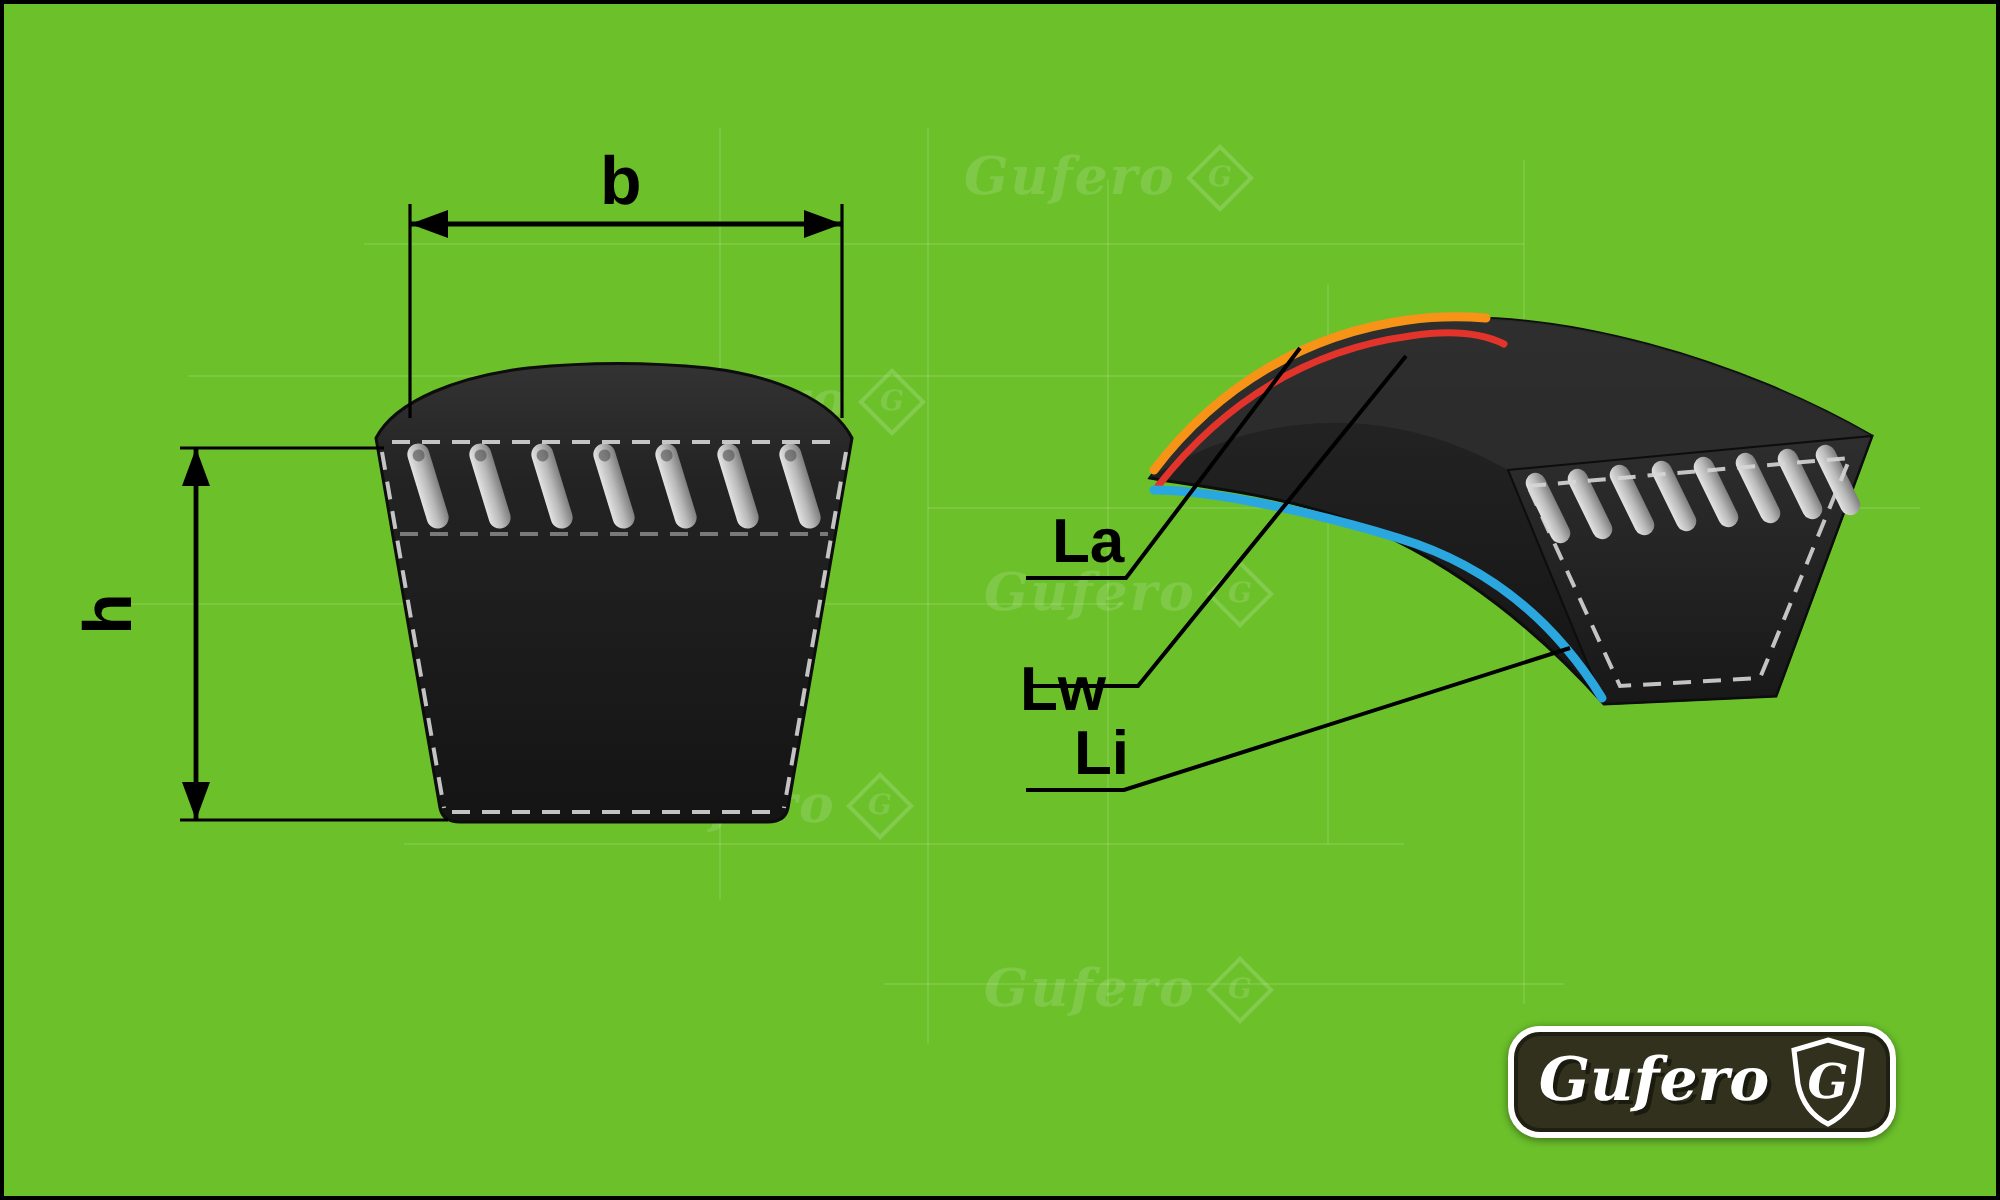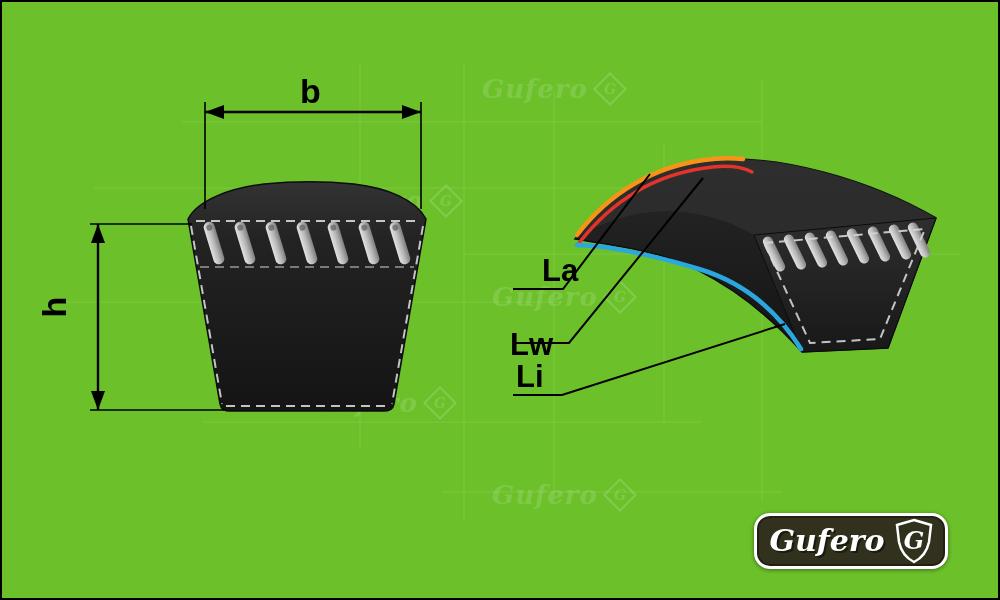--- a/index.html
+++ b/index.html
@@ -222,23 +222,23 @@
     <g stroke="#000" stroke-width="2" fill="none">
       <polyline points="511,287 561,287 648,172"></polyline>
       <polyline points="511,341 567,341 701,176"></polyline>
       <polyline points="511,393 560,393 783,322"></polyline>
     </g>
   </svg>
 
   <div class="dim-label" style="left:298px; top:72px;">b</div>
   <div class="dim-label rot" style="left:42px; top:288px;">h</div>
 
-  <div class="len-label" style="left:540px; top:253px;">La</div>
+  <div class="len-label" style="left:524px; top:253px;">La</div>
   <div class="len-label" style="left:508px; top:307px;margin-top:20px;">Lw</div>
-  <div class="len-label" style="left:514px; top:359px;">Li</div>
+  <div class="len-label" style="left:535px; top:359px;">Li</div>
 
   <div class="logo">
     <span class="logo-text">Gufero</span>
     <svg width="38" height="46" viewBox="0 0 38 46">
       <path d="M19,2 L36,7 L34,24 Q31,38 19,44 Q7,38 4,24 L2,7 Z" fill="#31311d" stroke="#fff" stroke-width="2.5"></path>
       <text x="19" y="31" text-anchor="middle" font-family="DejaVu Serif, serif" font-style="italic" font-weight="bold" font-size="24" fill="#fff">G</text>
     </svg>
   </div>
 
 </div>

